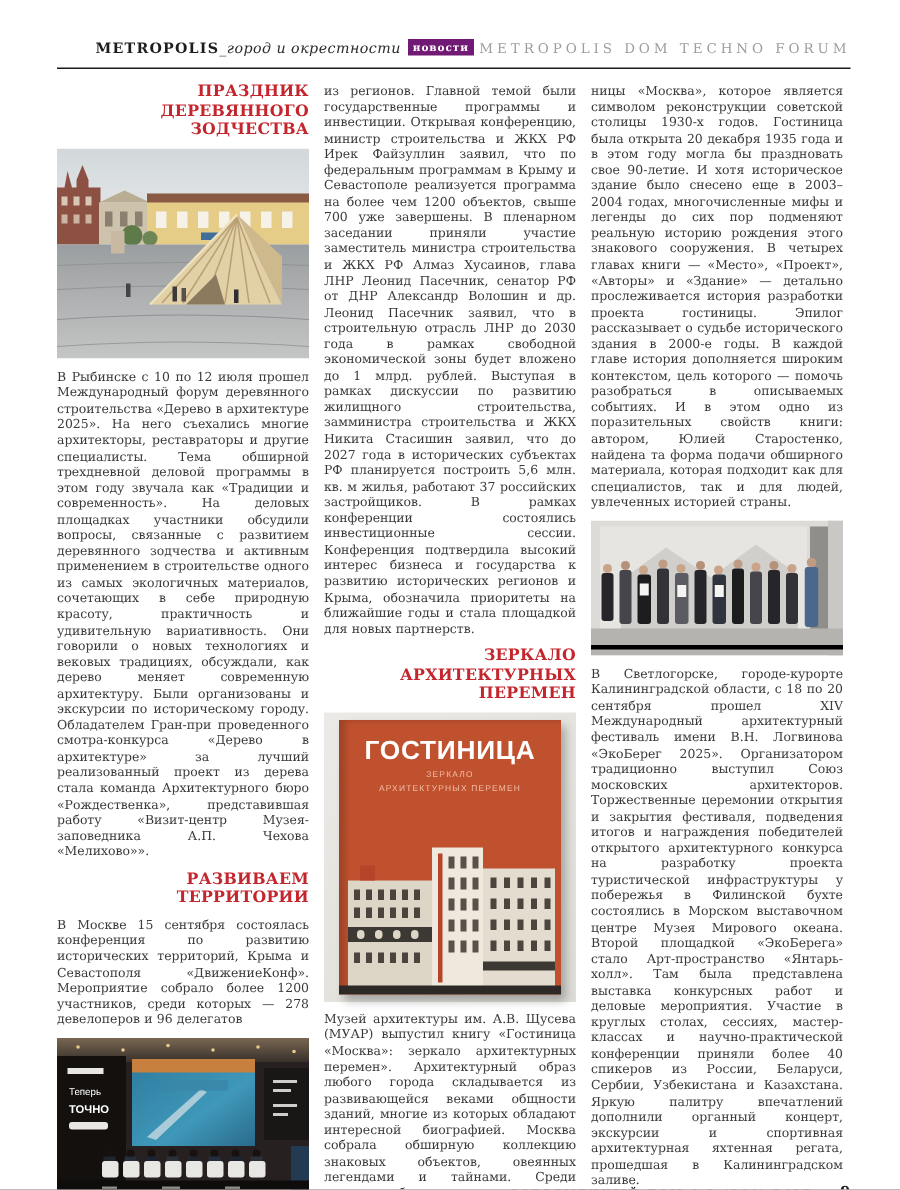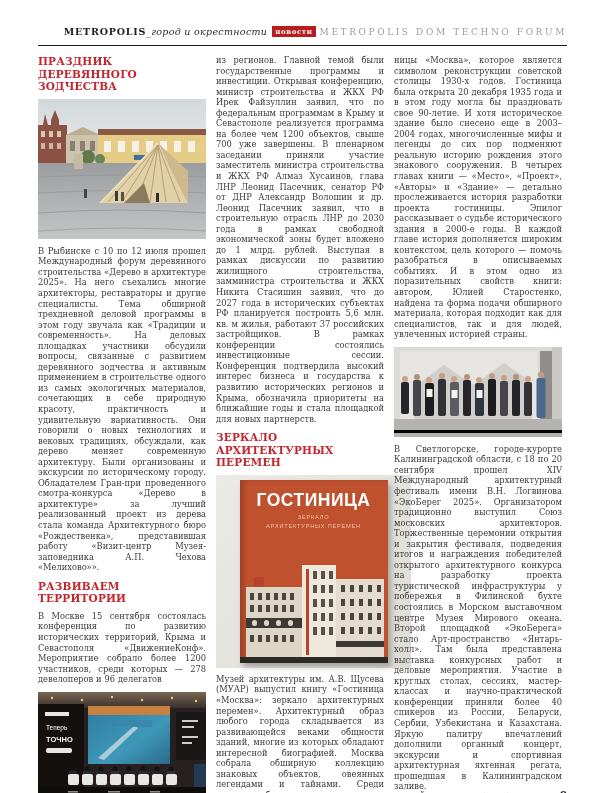--- a/index.html
+++ b/index.html
@@ -4,38 +4,38 @@
 <style>
   html,body{margin:0;padding:0;background:#888;}
   .page{position:relative;width:600px;height:793px;background:#ffffff;margin:0 auto;
         font-family:"DejaVu Serif", serif;overflow:hidden;}
 
   
   .header-line{position:absolute;top:26px;left:38px;right:33px;text-align:right;
                white-space:nowrap;font-size:9.5px;color:#1d1d1d;}
   .brand{font-weight:bold;letter-spacing:0.8px;}
   .tagline{font-style:italic;color:#2b2b2b;letter-spacing:0.3px;}
-  .badge{display:inline-block;background:#b91c1c;color:#ffffff;font-size:7px;
+  .badge{display:inline-block;background:#701a75;color:#ffffff;font-size:7px;
          font-weight:bold;padding:1px 3px;margin:0 4px 0 5px;letter-spacing:0.6px;vertical-align:1px;}
   .sections{color:#9d9d9d;letter-spacing:2.6px;font-size:9px;}
   .header-rule{position:absolute;top:45px;left:38px;width:529px;height:1px;background:#1a1a1a;}
 
   
   .col{position:absolute;top:55px;width:168px;}
   .col1{left:38px;} .col2{left:216px;} .col3{left:394px;}
   .red-heading{color:#c4262e;font-weight:bold;font-size:10.5px;line-height:1.2;
-               letter-spacing:0.2px;margin:0 0 6px 0;}
+               letter-spacing:0.2px;margin:0 0 6px 0;text-align:right;}
   .red-heading.mt{margin-top:7px;}
   .body-text{font-size:8.3px;line-height:10.55px;text-align:justify;color:#3a3a3a;
              margin:0 0 7px 0;word-spacing:0.2px;}
   .photo{display:block;width:168px;margin:0 0 7px 0;}
   svg{display:block;}
 
   
-  .book-wrap{width:195px;height:193px;background:linear-gradient(135deg,#eceae6,#dedcd7);
+  .book-wrap{width:168px;height:193px;background:linear-gradient(135deg,#eceae6,#dedcd7);
              display:flex;align-items:center;justify-content:center;margin:0 0 6px 0;}
   .book{position:relative;width:148px;height:183px;background:#c0512f;
         box-shadow:3px 4px 6px rgba(0,0,0,0.28), inset 4px 0 5px rgba(0,0,0,0.18);}
   .book-title{margin-top:11px;text-align:center;color:#ffffff;font-family:"Liberation Sans",sans-serif;
               font-weight:bold;font-size:17.5px;line-height:1.04;letter-spacing:0.5px;}
   .book-sub{margin-top:4px;text-align:center;color:#f0bda4;font-family:"Liberation Sans",sans-serif;
             font-size:5.6px;letter-spacing:0.8px;line-height:1.5;}
   .book-art{position:absolute;left:0;bottom:0;}
 
   

